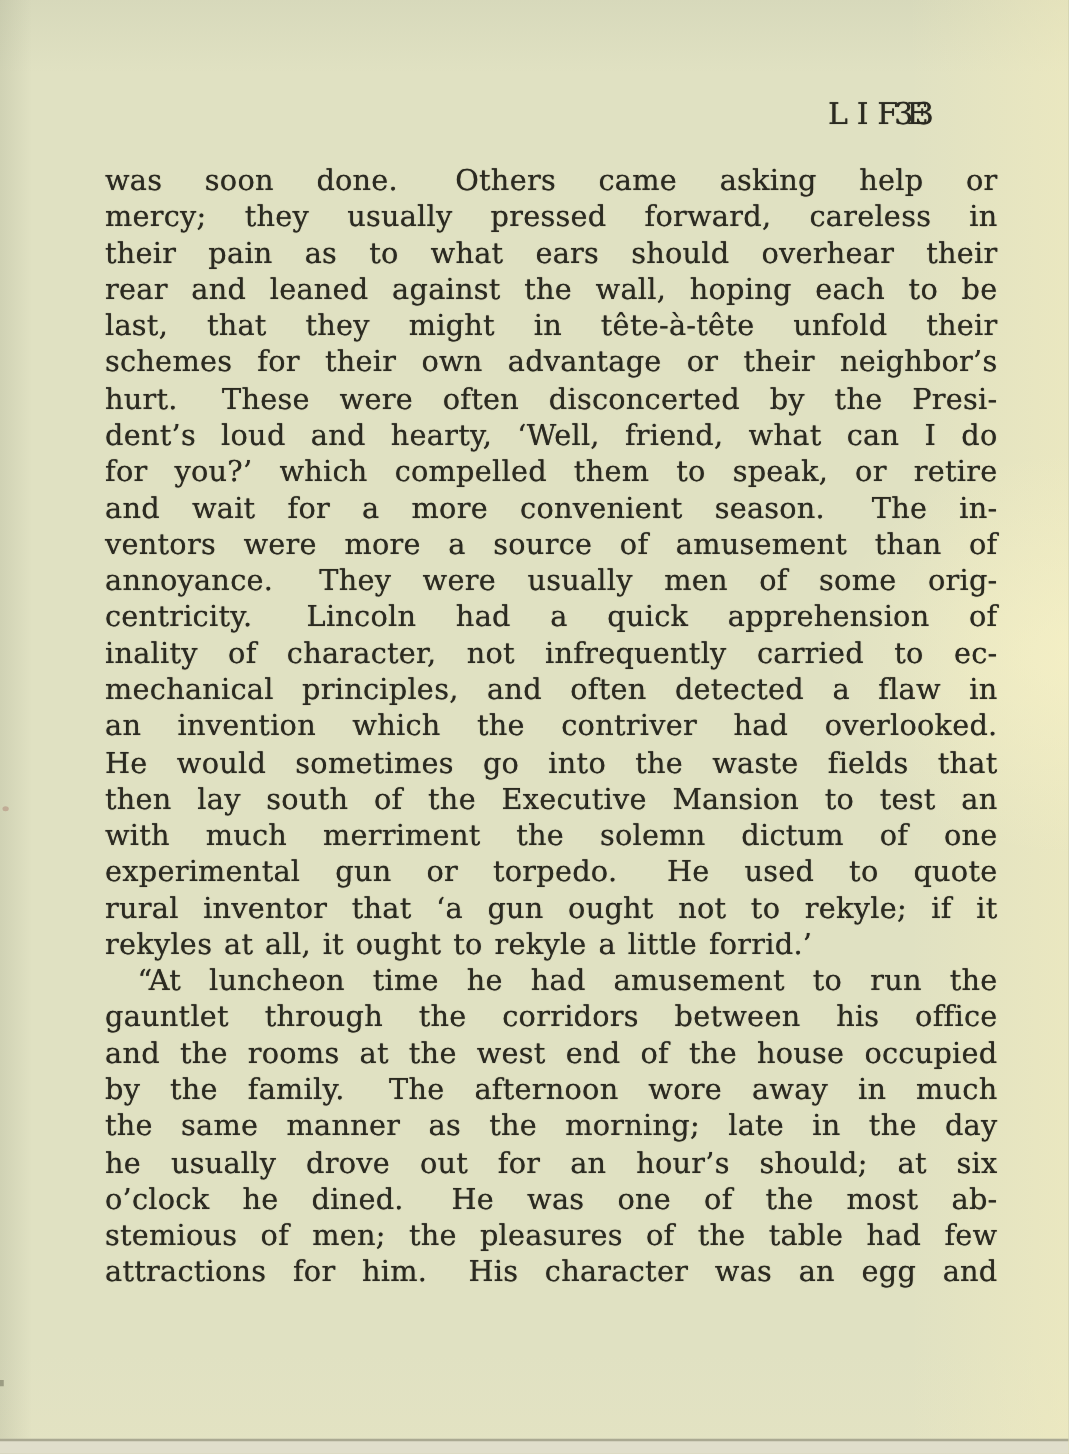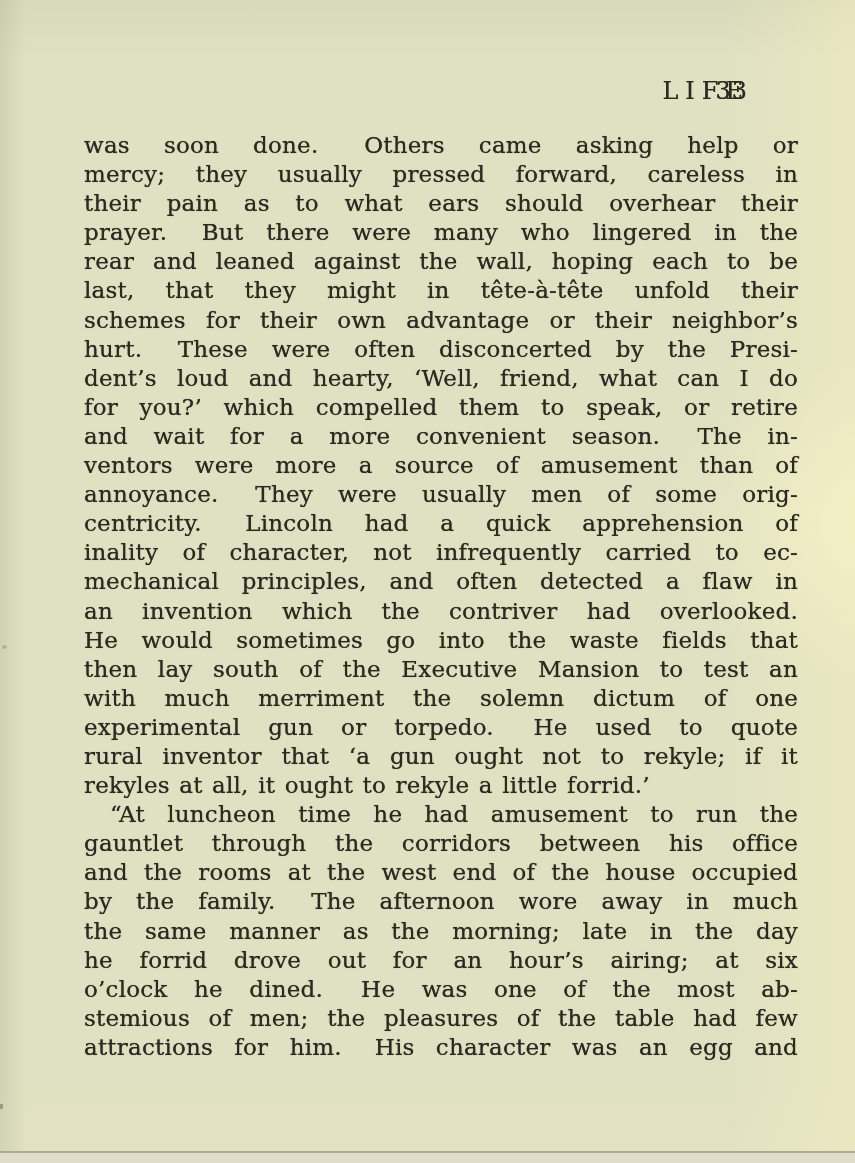--- a/index.html
+++ b/index.html
@@ -101,21 +101,20 @@
 
   <div class="header-row">
     <span class="header-title">LIFE</span>
     <span class="page-number">33</span>
   </div>
 
   <div class="body-text">
     <div class="line">was soon done.  Others came asking help or</div>
     <div class="line">mercy; they usually pressed forward, careless in</div>
     <div class="line">their pain as to what ears should overhear their</div>
-    <div class="line">prayer.  But there were many who lingered in the</div>
     <div class="line">rear and leaned against the wall, hoping each to be</div>
     <div class="line">last, that they might in tête-à-tête unfold their</div>
     <div class="line">schemes for their own advantage or their neighbor’s</div>
     <div class="line">hurt.  These were often disconcerted by the Presi-</div>
     <div class="line">dent’s loud and hearty, ‘Well, friend, what can I do</div>
     <div class="line">for you?’ which compelled them to speak, or retire</div>
     <div class="line">and wait for a more convenient season.  The in-</div>
     <div class="line">ventors were more a source of amusement than of</div>
     <div class="line">annoyance.  They were usually men of some orig-</div>
     <div class="line">centricity.  Lincoln had a quick apprehension of</div>
@@ -127,21 +126,21 @@
     <div class="line">with much merriment the solemn dictum of one</div>
     <div class="line">experimental gun or torpedo.  He used to quote</div>
     <div class="line">rural inventor that ‘a gun ought not to rekyle; if it</div>
     <div class="line no-just">rekyles at all, it ought to rekyle a little forrid.’</div>
 
     <div class="line indent">“At luncheon time he had amusement to run the</div>
     <div class="line">gauntlet through the corridors between his office</div>
     <div class="line">and the rooms at the west end of the house occupied</div>
     <div class="line">by the family.  The afternoon wore away in much</div>
     <div class="line">the same manner as the morning; late in the day</div>
-    <div class="line">he forrid drove out for an hour’s airing; at six</div>
+    <div class="line">he usually drove out for an hour’s should; at six</div>
     <div class="line">o’clock he dined.  He was one of the most ab-</div>
     <div class="line">stemious of men; the pleasures of the table had few</div>
     <div class="line">attractions for him.  His character was an egg and</div>
   </div>
 
   <div class="speck-a"></div>
   <div class="speck-b"></div>
   <div class="bottom-edge"></div>
 
 </div>

